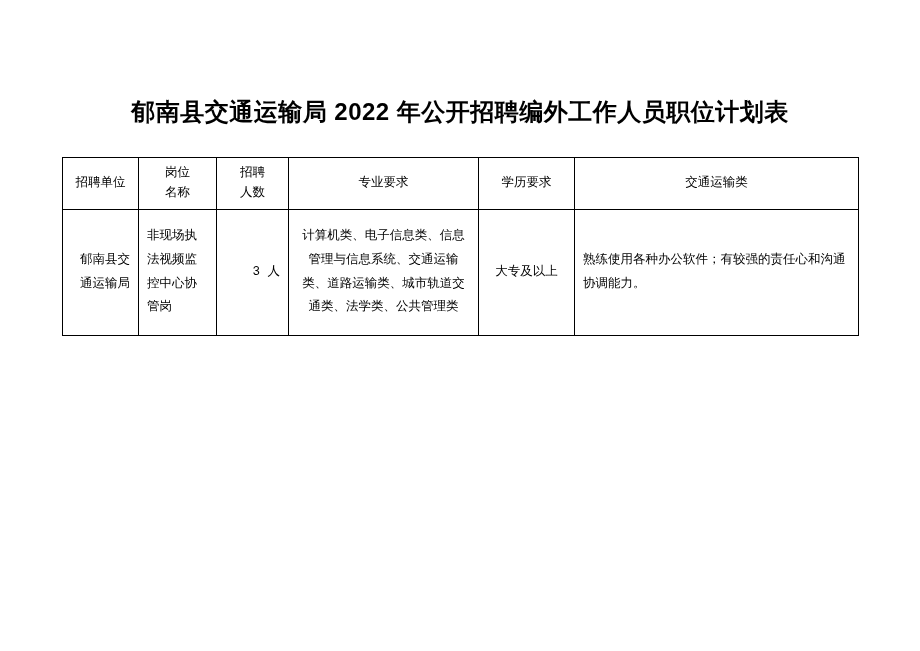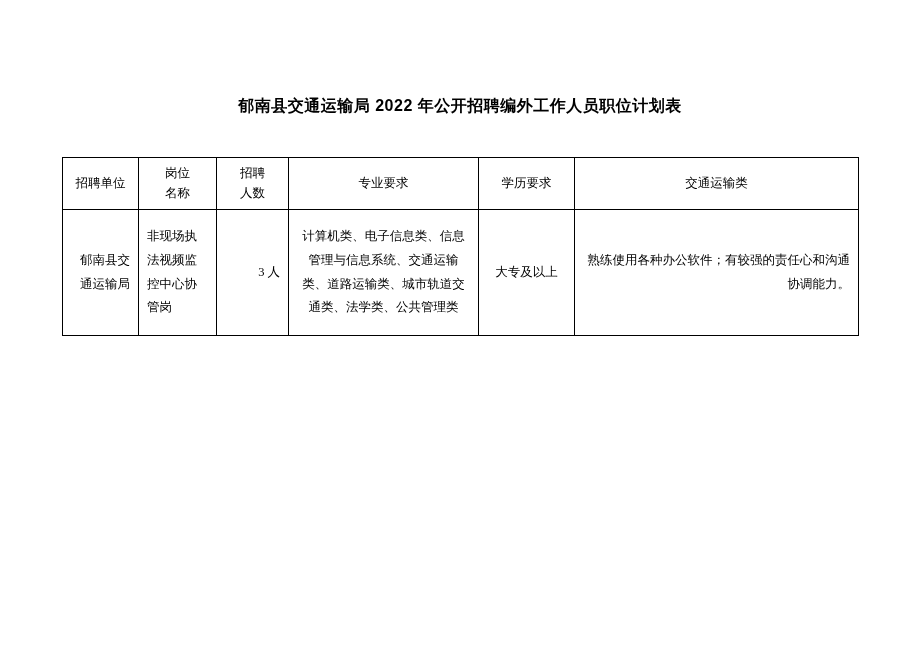--- a/index.html
+++ b/index.html
@@ -19,37 +19,37 @@
     width: 920px;
     height: 651px;
     box-sizing: border-box;
   }
   .doc-title {
     position: absolute;
     top: 96px;
     left: 0;
     width: 920px;
     text-align: center;
-    font-size: 16px;
+    font-size: 24px;
     font-weight: bold;
     letter-spacing: 0.5px;
     font-family: "Liberation Sans", sans-serif;
     white-space: nowrap;
   }
   .table-wrap {
     position: absolute;
     top: 157px;
     left: 62px;
     width: 796px;
   }
   table.plan {
     border-collapse: collapse;
     width: 796px;
     table-layout: fixed;
-    font-family: Liberation Serif, serif;
+    font-family: Liberation Mono, monospace;
   }
   table.plan td {
     border: 1px solid #000000;
     vertical-align: middle;
     font-size: 12.5px;
     line-height: 1.9;
     padding: 6px 8px;
     box-sizing: border-box;
   }
   thead td {
@@ -78,21 +78,21 @@
     text-align: left;
     line-height: 2.0;
     font-size: 12.5px;
   }
   .cell-major {
     text-align: center;
     line-height: 2.05;
     font-size: 12.5px;
   }
   .cell-other {
-    text-align: right;
+    text-align: left;
     line-height: 2.05;
     font-size: 12.5px;
   }
   .cell-count {
     text-align: right;
     font-size: 13px;
   }
   .cell-edu {
     text-align: center;
     font-size: 12.5px;

